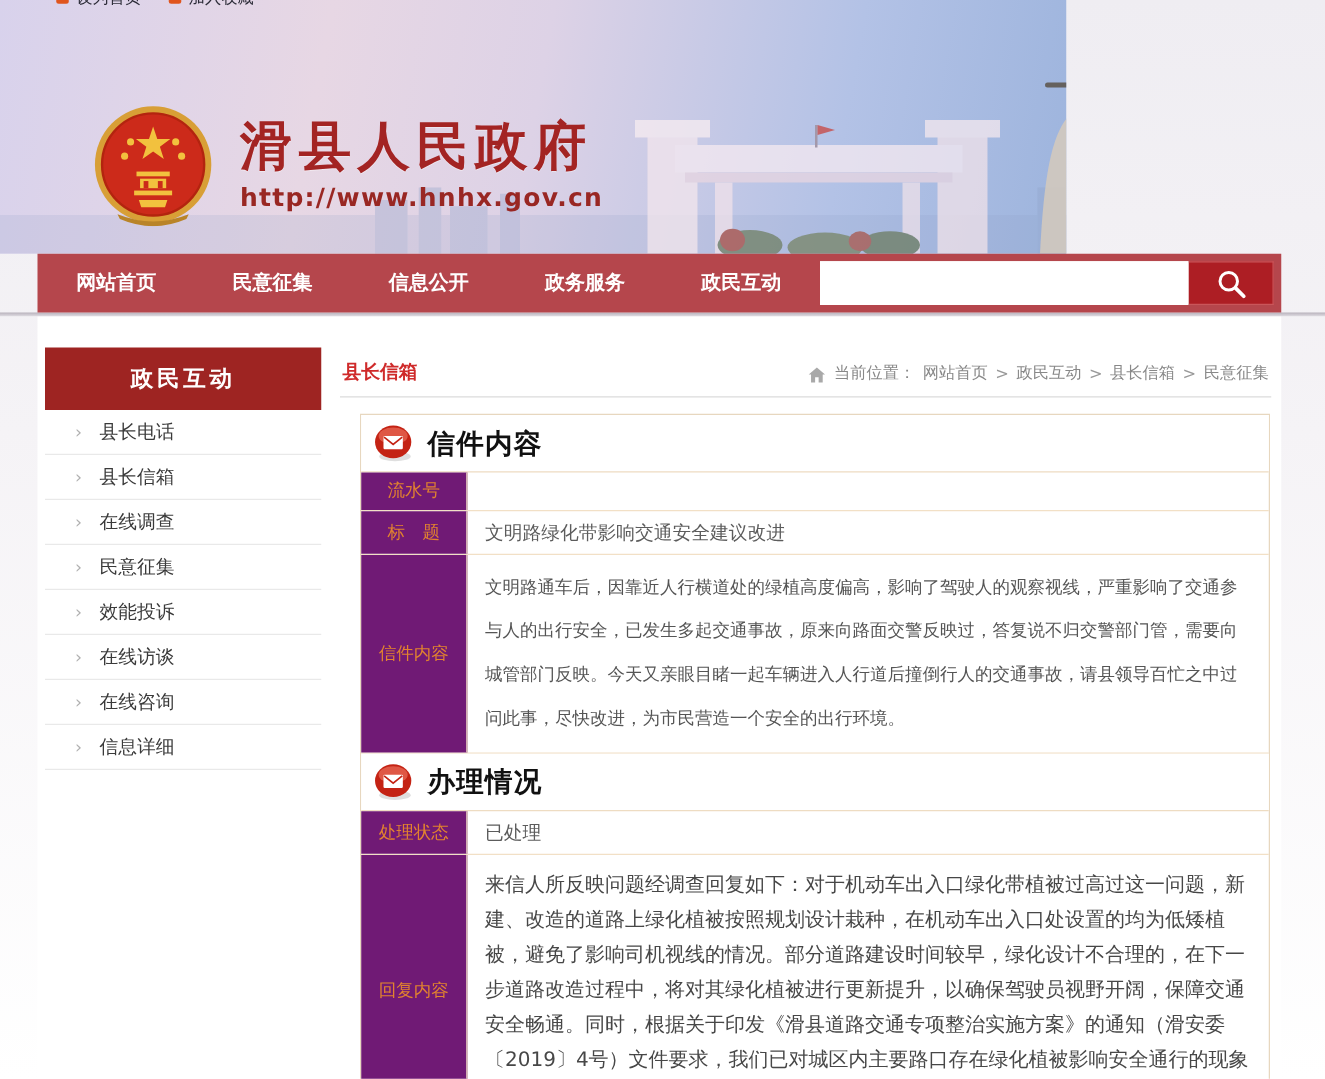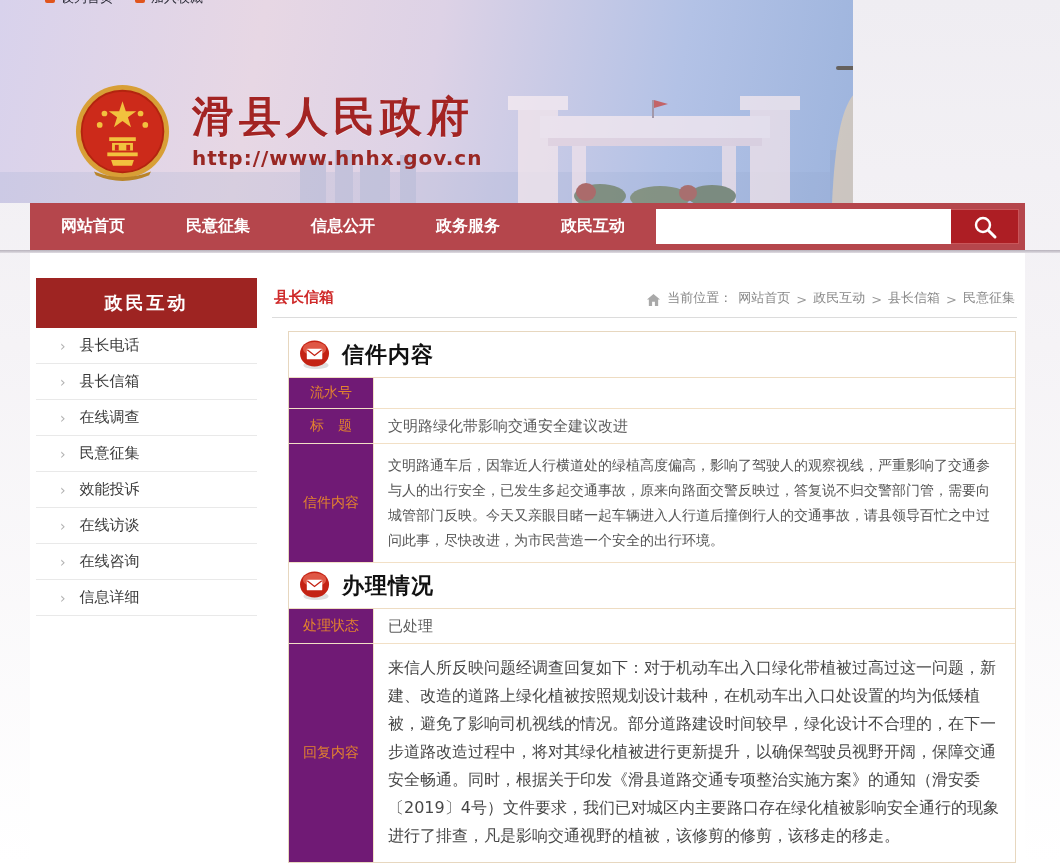--- a/index.html
+++ b/index.html
@@ -103,21 +103,21 @@
   }
   .trow { display:flex; border-bottom:1px solid #f2e0c6; }
   .trow:last-child { border-bottom:none; }
   .tlabel {
     width:85px; min-width:85px; background:#701a75; color:#e2832e; font-size:14px;
     display:flex; align-items:center; justify-content:center; text-align:center;
     border-right:1px solid #f2e0c6; padding:6px 4px;
   }
   .tvalue { flex:1; padding:7px 14px; font-size:15px; color:#5c5c5c; display:flex; align-items:center; }
   .tvalue.short { min-height:34px; }
-  .tvalue.multiline { display:block; font-size:14px; line-height:25px; color:#555; padding:9px 14px; }
+  .tvalue.multiline { display:block; font-size:14px; line-height:35px; color:#555; padding:9px 14px; }
   .tvalue.reply { display:block; font-size:16px; line-height:28px; color:#474747; padding:10px 14px 12px; }
   .tvalue.reply p + p { margin-top:9px; }
 
   
   .env-ico { width:33px; height:30px; position:relative; flex:none; }
 </style>
 </head>
 <body>
 
 <div class="banner">

